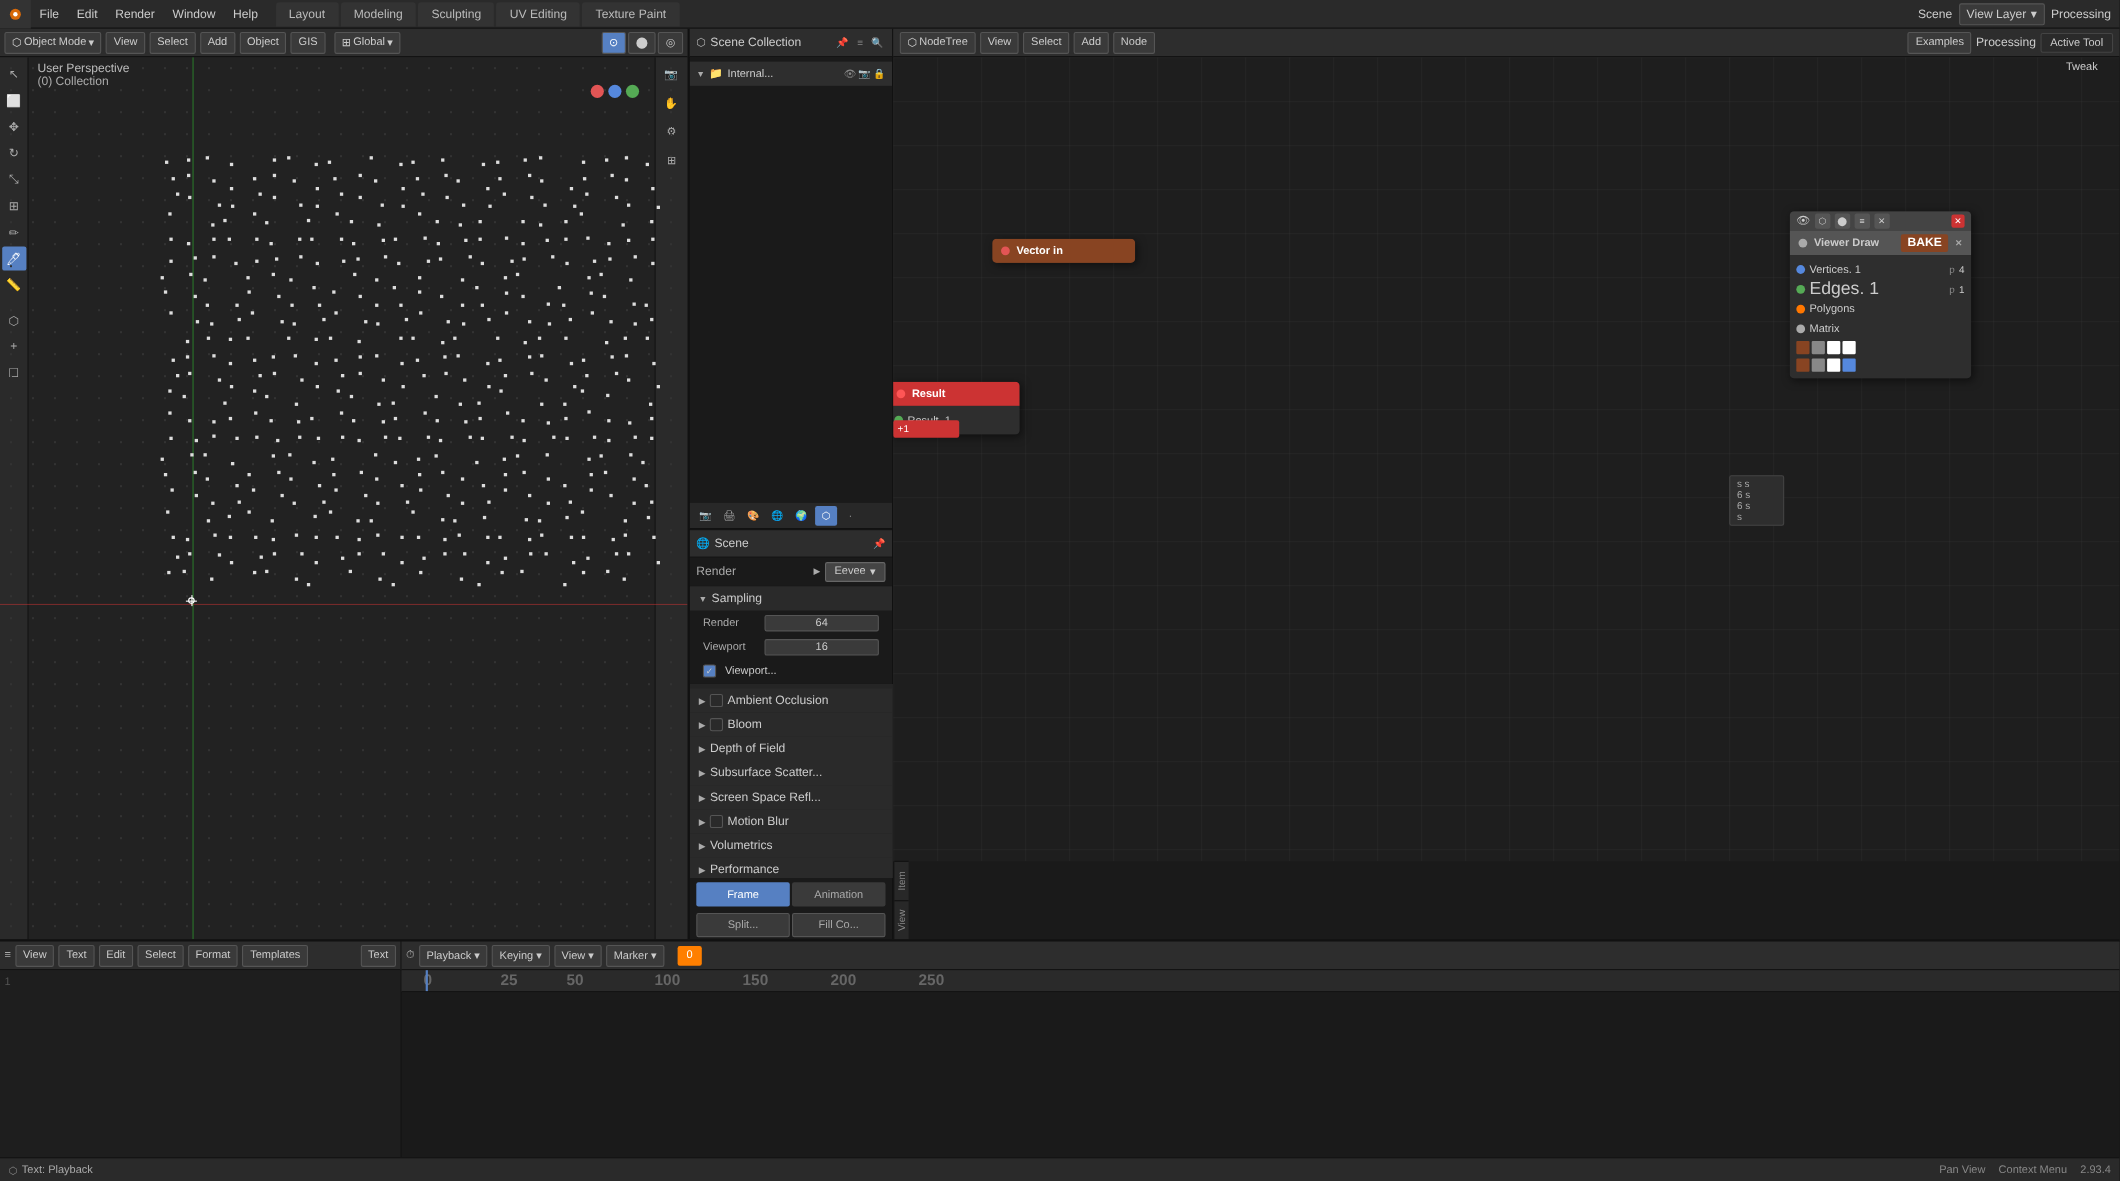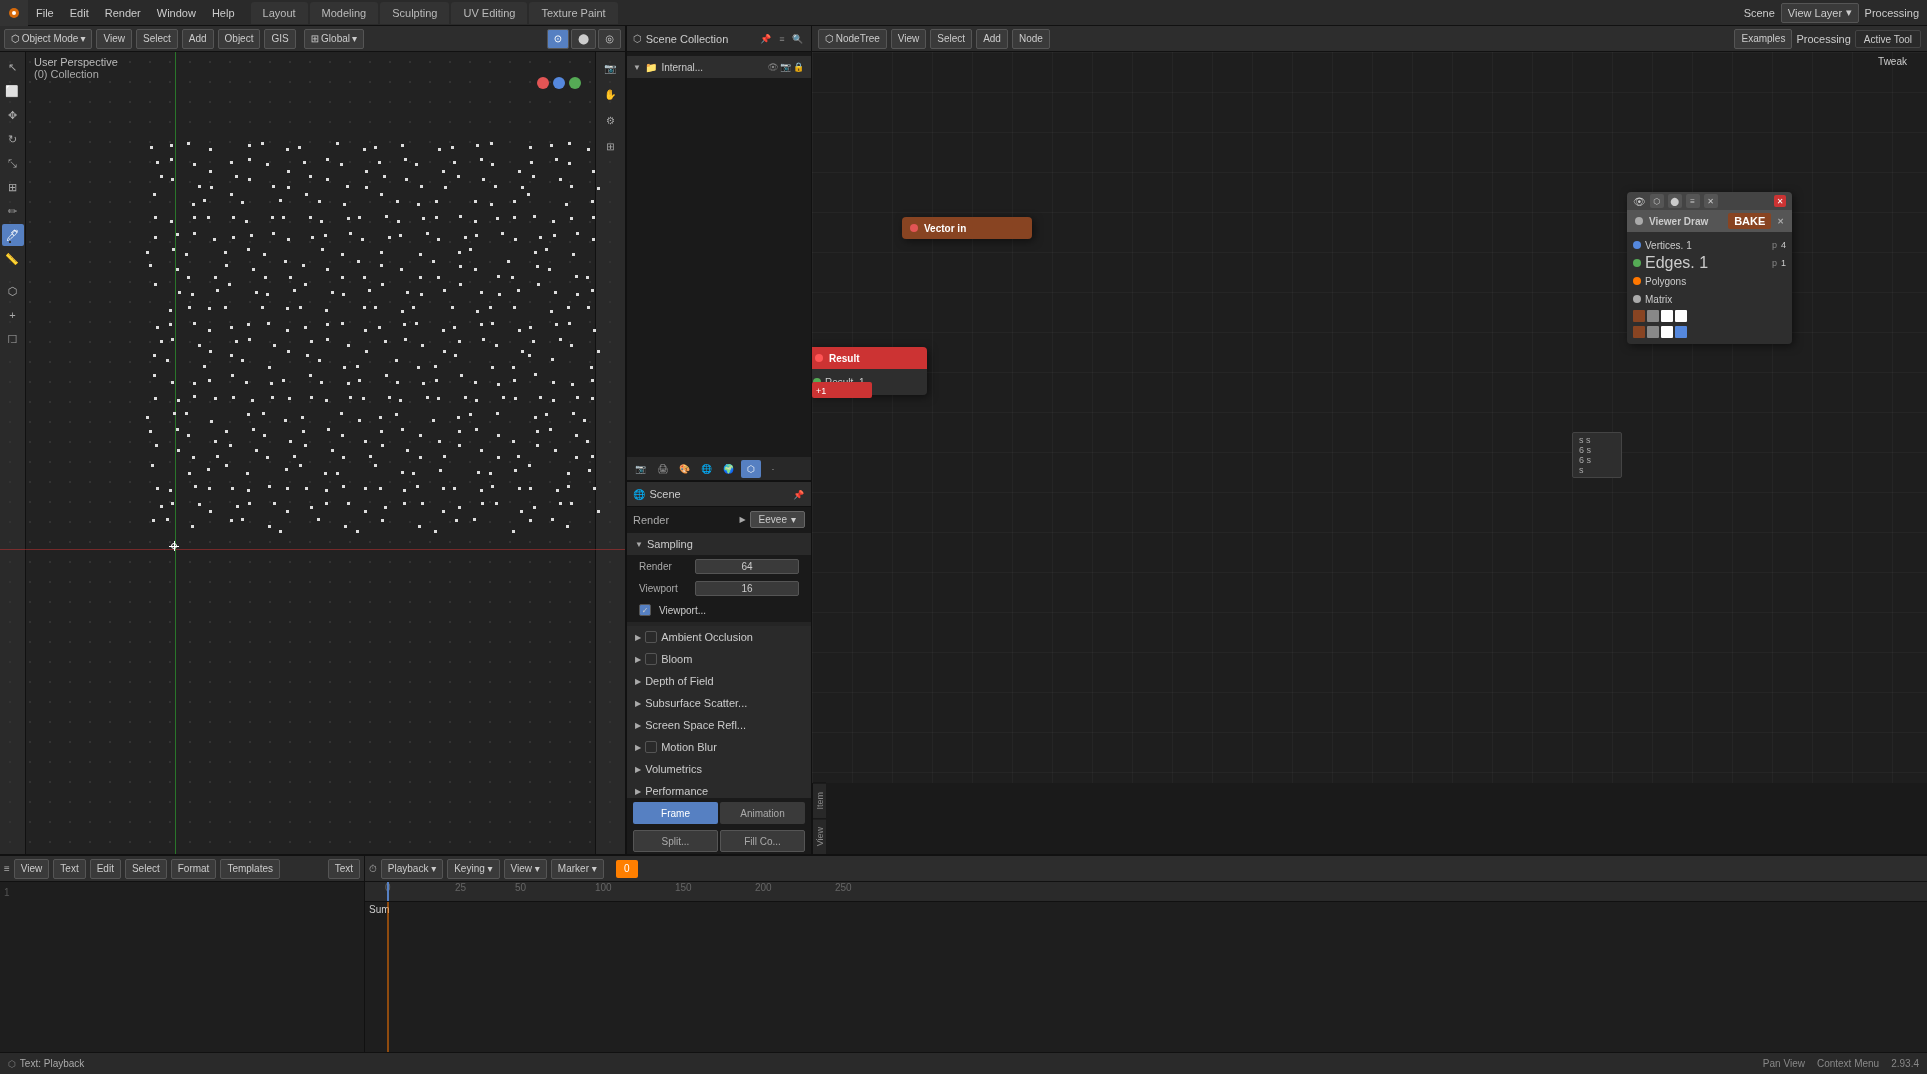--- a/index.html
+++ b/index.html
@@ -538,22 +538,23 @@
       border-radius: 2px;
       display: flex;
       align-items: center;
       gap: 4px;
     }
 
     
     .frame-number {
       position: absolute;
       top: 0;
-      font-size: 10px;
+      font-size: 14px;
       color: #666;
+      font-weight: bold;
     }
 
     
     .playhead {
       position: absolute;
       top: 0;
       width: 2px;
       background: #5680c2;
       height: 100%;
     }
@@ -1642,25 +1643,20 @@
         <div class="frame-number" style="left:90px;">25</div>
         <div class="frame-number" style="left:150px;">50</div>
         <div class="frame-number" style="left:230px;">100</div>
         <div class="frame-number" style="left:310px;">150</div>
         <div class="frame-number" style="left:390px;">200</div>
         <div class="frame-number" style="left:470px;">250</div>
 
         <div class="playhead" style="left:22px;"></div>
       </div>
 
-      <div class="tl-content">
-        <div class="timeline-sum">Sum</div>
-
-        <div class="frame-tick" style="left:22px;background:rgba(255,120,0,0.5);width:2px;"></div>
-      </div>
     </div>
   </div>
 
   <div class="status-bar">
     <div style="display:flex;align-items:center;gap:4px;">
       <span style="font-size:9px;color:#888;">⬡</span>
       <span style="font-size:10px;color:#aaa;">Text: Playback</span>
     </div>
     <div style="margin-left:auto;display:flex;gap:12px;align-items:center;">
       <span style="font-size:10px;color:#888;">Pan View</span>

